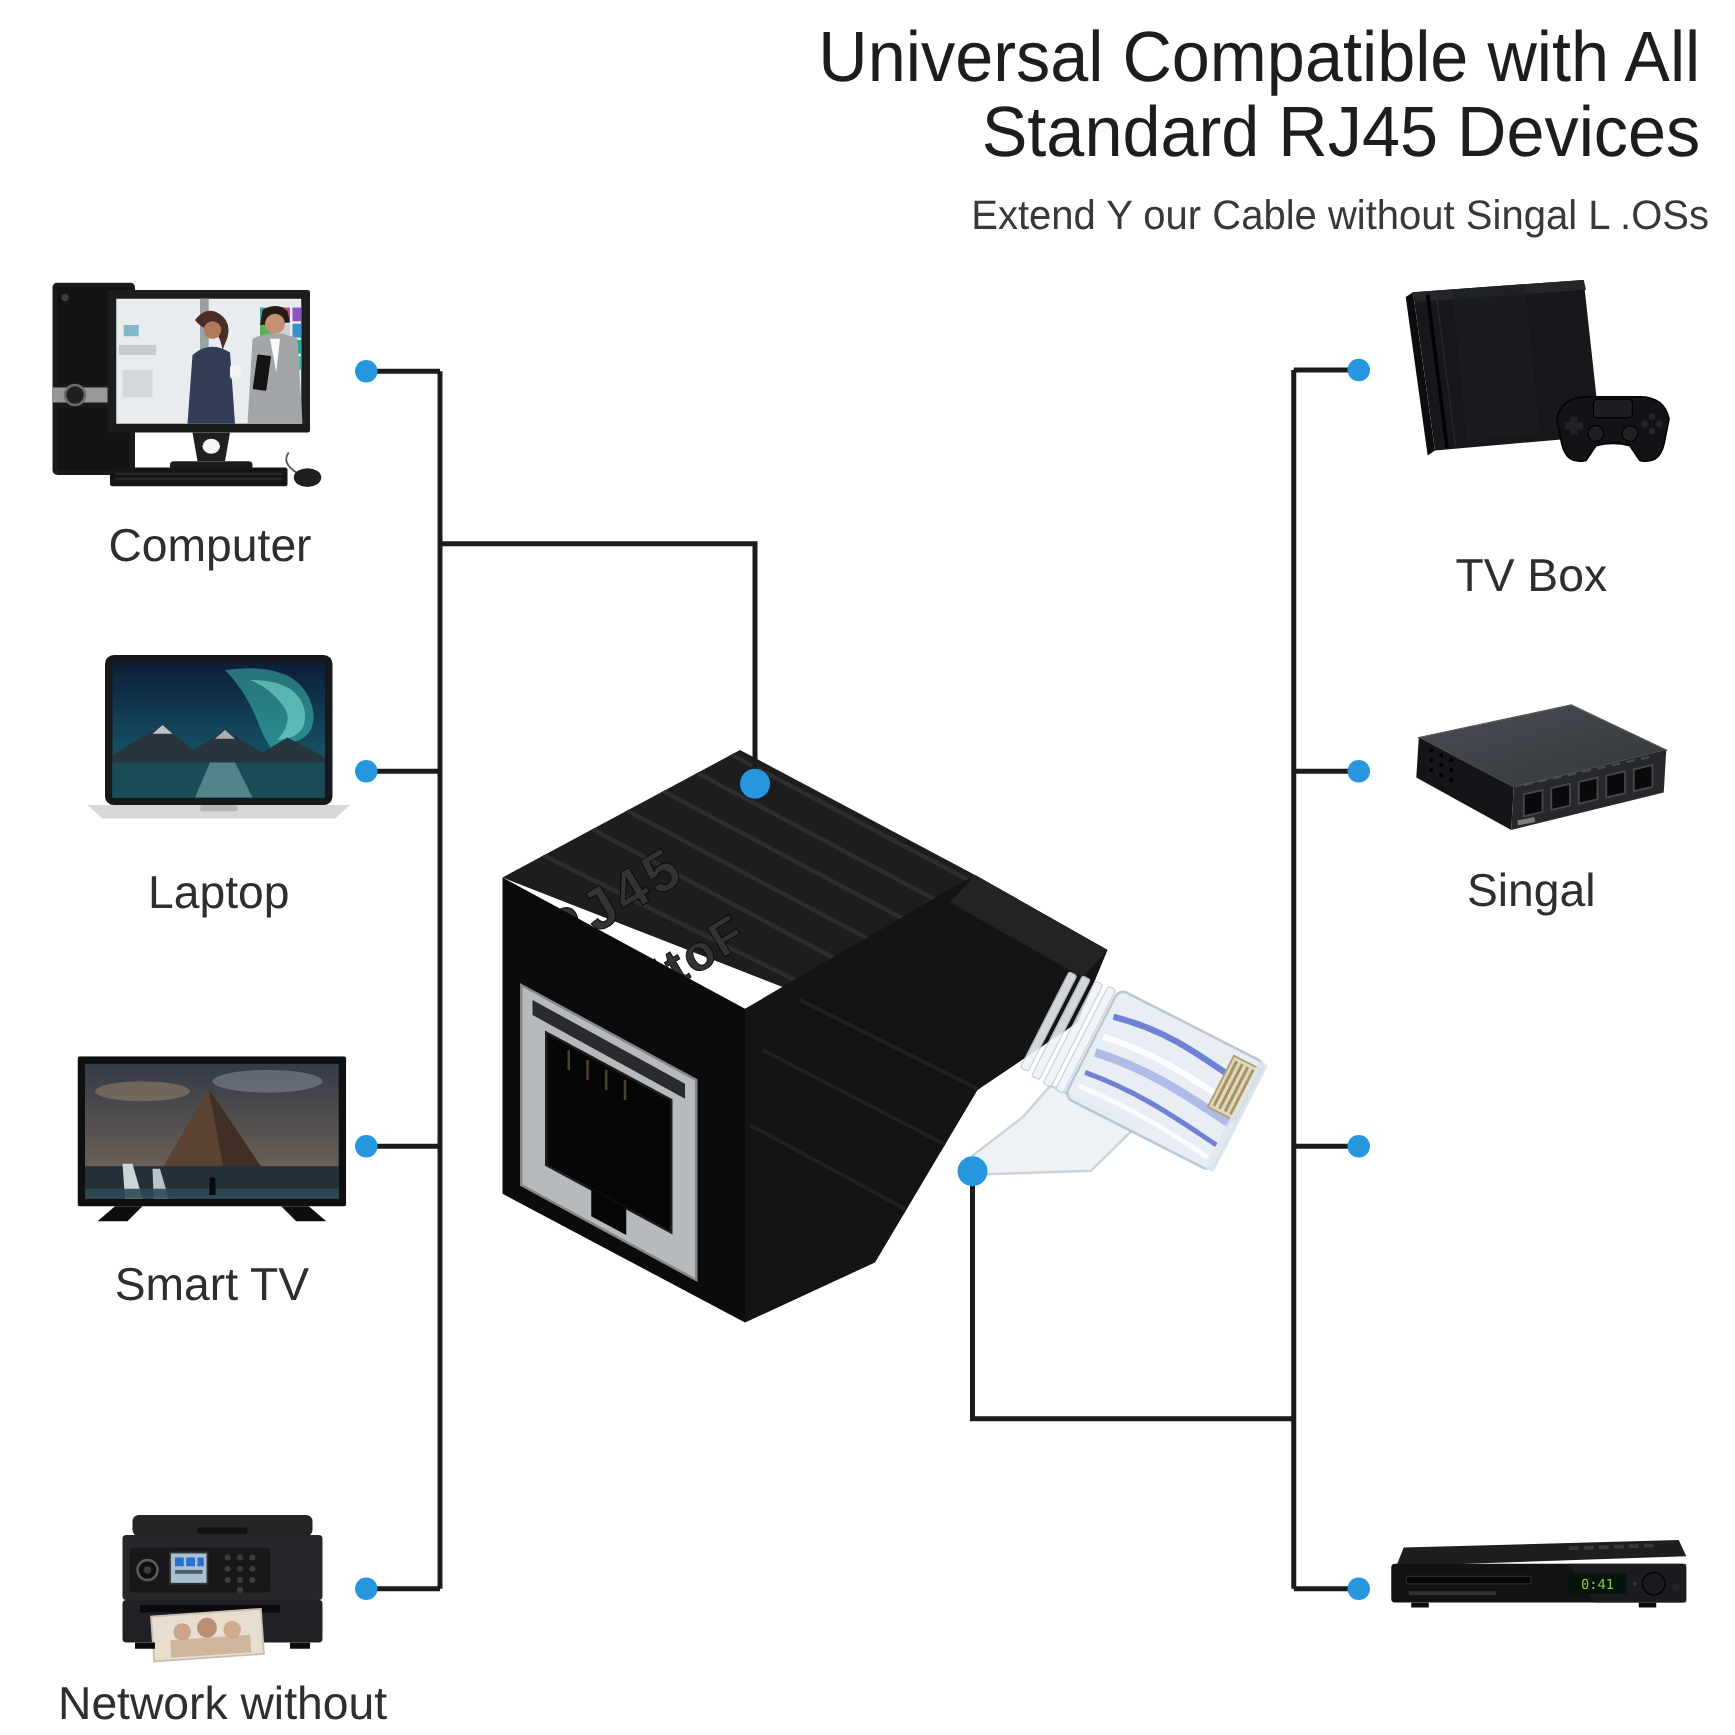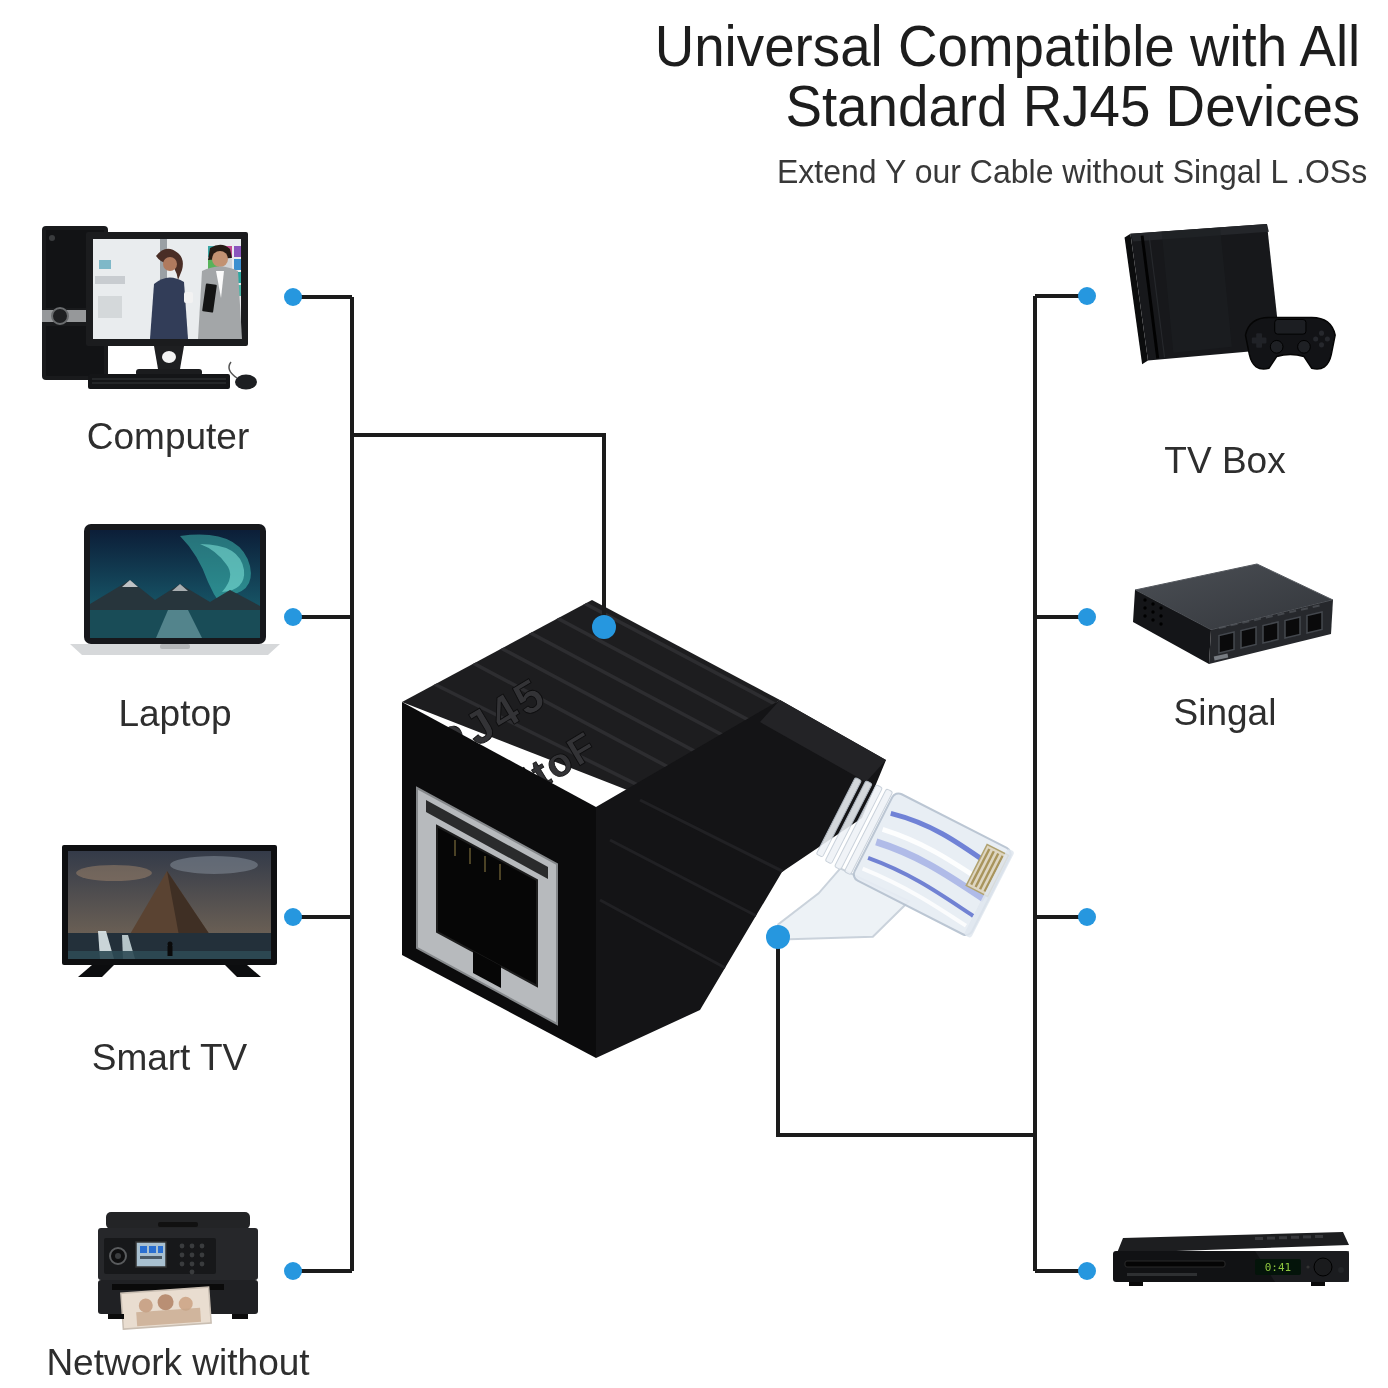--- a/index.html
+++ b/index.html
@@ -183,21 +183,21 @@
       <polygon points="70,56 78,63 62,63" fill="#ffffff" opacity="0.7"></polygon>
       <polygon points="120,60 128,67 112,67" fill="#ffffff" opacity="0.6"></polygon>
       <rect x="30" y="86" width="170" height="28" fill="#17505c" opacity="0.85"></rect>
       <polygon points="108,86 128,86 142,114 96,114" fill="#bfeef0" opacity="0.35"></polygon>
       <polygon points="10,120 220,120 208,131 22,131" fill="#d6d8da"></polygon>
       <rect x="100" y="120" width="30" height="5" rx="2" fill="#b4b6b8"></rect>
     </svg>
     <div class="dev-label mt36">Laptop</div>
   </div>
 
-  <div class="device" style="left:62px;top:845px;width:215px;gap:30px;">
+  <div class="device" style="left:62px;top:845px;width:215px;">
     <svg width="215" height="136" viewBox="0 0 215 136">
       <defs>
         <linearGradient id="tvsky" x1="0" y1="0" x2="0" y2="1">
           <stop offset="0" stop-color="#343b49"></stop>
             <stop offset="1" stop-color="#7a6a58"></stop>
         </linearGradient>
       </defs>
       <rect x="0" y="0" width="215" height="120" rx="2" fill="#0e0f11"></rect>
       <rect x="6" y="6" width="203" height="108" fill="url(#tvsky)"></rect>
       <ellipse cx="52" cy="28" rx="38" ry="8" fill="#caa27a" opacity="0.35"></ellipse>

